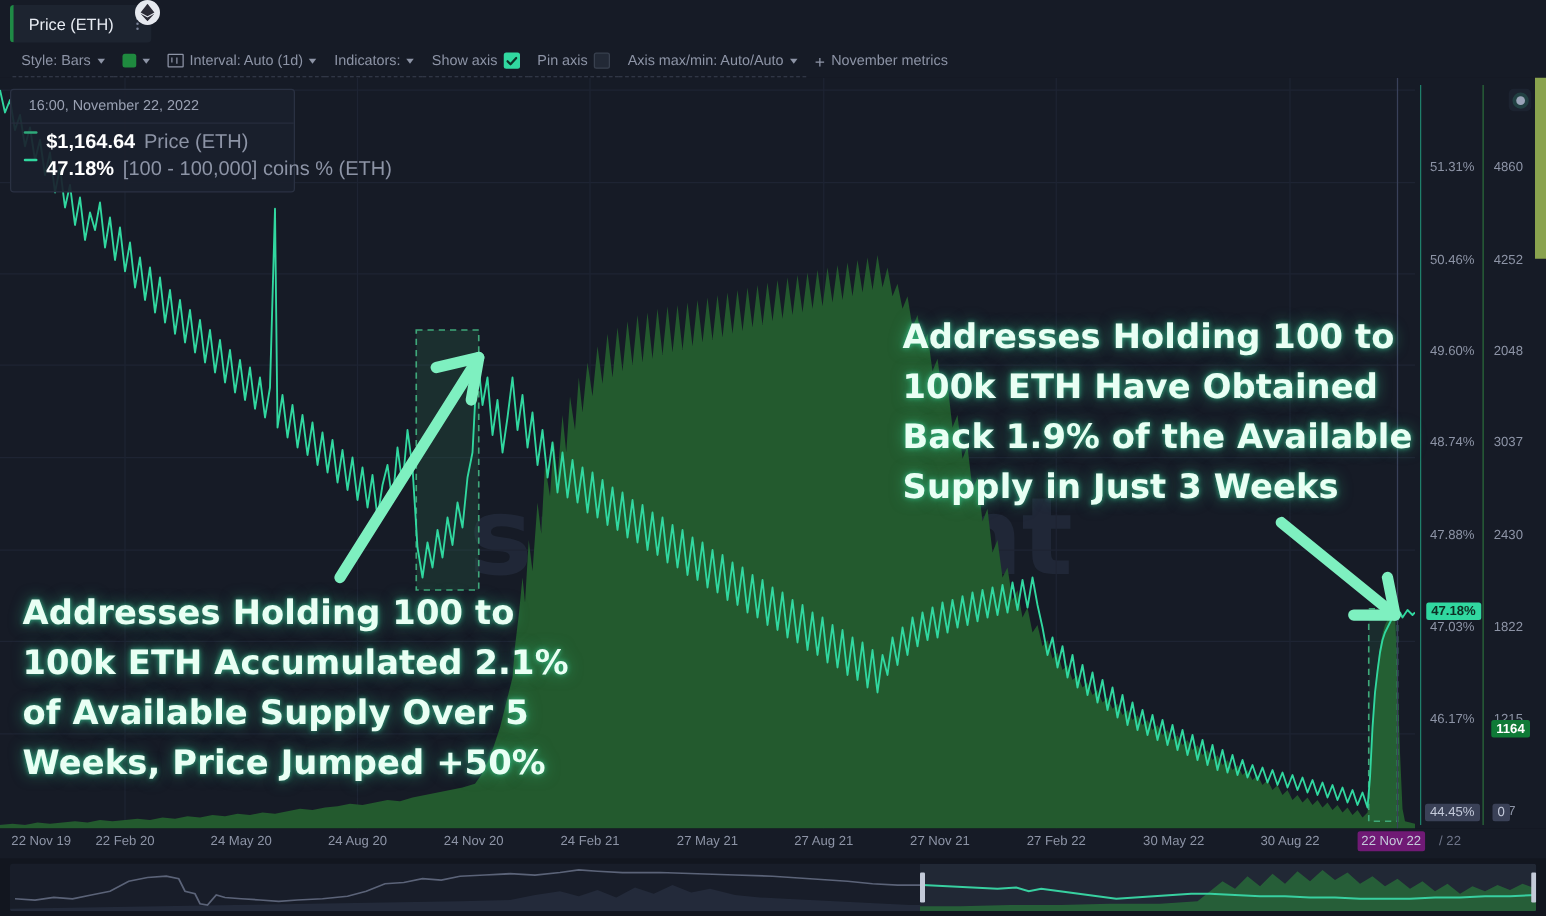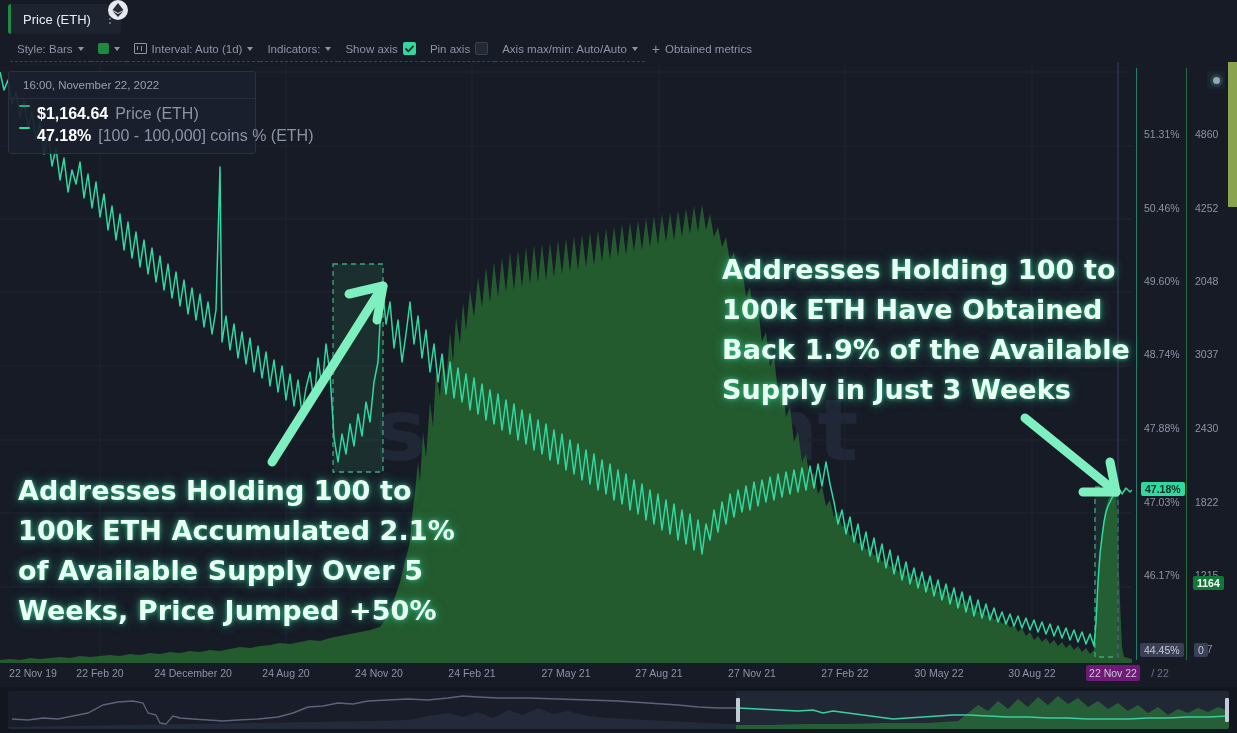--- a/index.html
+++ b/index.html
@@ -73,21 +73,21 @@
     position:absolute; left:375px; top:318px;
     font-size:86px; font-weight:700; letter-spacing:-1px;
     color:#222a3a; opacity:.85;
     font-family:"DejaVu Sans", sans-serif;
     pointer-events:none;
     user-select:none;
   }
 
   
   #legend {
-    position:absolute; left:8px; top:9px; width:248px;
+    position:absolute; left:8px; top:9px; width:228px;
     background:rgba(26,31,45,.92);
     border:1px solid #2a3142;
     border-radius:3px;
     padding:0;
     z-index:20;
   }
   #legend .lg-date {
     font-size:11.5px; color:#99a0b2; padding:7px 10px 7px 14px;
     border-bottom:1px solid #262d3d;
   }
@@ -206,21 +206,21 @@
   <div class="ctl">
     <span>Pin axis</span>
     <span class="cb-off"></span>
   </div>
   <div class="ctl">
     <span>Axis max/min: Auto/Auto</span>
     <span class="chev"></span>
   </div>
   <div class="ctl nodash">
     <span class="plus">+</span>
-    <span>Obtained metrics</span>
+    <span>November metrics</span>
   </div>
 </div>
 
 <div id="chart">
 
   <div id="watermark">santiment</div>
 
   <div id="plot">
     <svg class="layer" width="1132" height="601">
 
@@ -377,21 +377,21 @@
     <div class="tick price" style="top:513px">1215</div>
     <div class="tick price" style="top:587px">607</div>
     <div class="tick-hl price" style="top:521px">1164</div>
     <div class="tick-bottom price">0</div>
   </div>
 </div>
 
 <div id="xaxis">
   <div class="xtick" style="left:33px">22 Nov 19</div>
   <div class="xtick" style="left:100px">22 Feb 20</div>
-  <div class="xtick" style="left:193px">24 December 20</div>
+  <div class="xtick" style="left:193px">24 May 20</div>
   <div class="xtick" style="left:286px">24 Aug 20</div>
   <div class="xtick" style="left:379px">24 Nov 20</div>
   <div class="xtick" style="left:472px">24 Feb 21</div>
   <div class="xtick" style="left:566px">27 May 21</div>
   <div class="xtick" style="left:659px">27 Aug 21</div>
   <div class="xtick" style="left:752px">27 Nov 21</div>
   <div class="xtick" style="left:845px">27 Feb 22</div>
   <div class="xtick" style="left:939px">30 May 22</div>
   <div class="xtick" style="left:1032px">30 Aug 22</div>
   <div class="xtick-hl" style="left:1113px">22 Nov 22</div>

